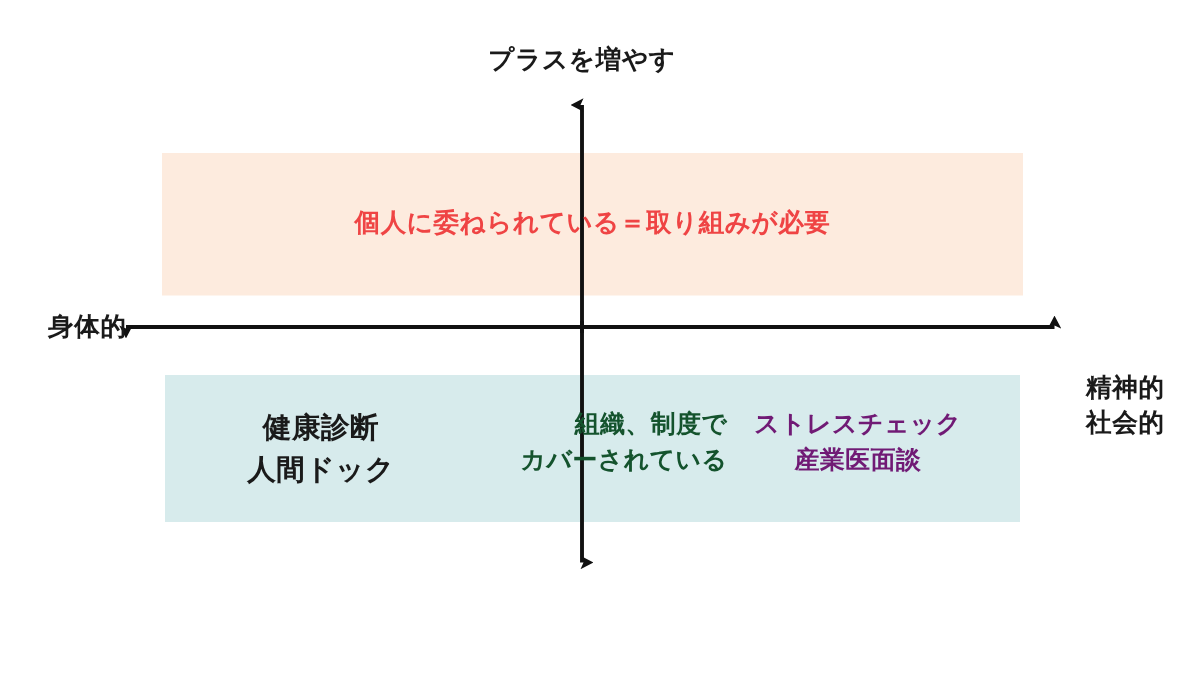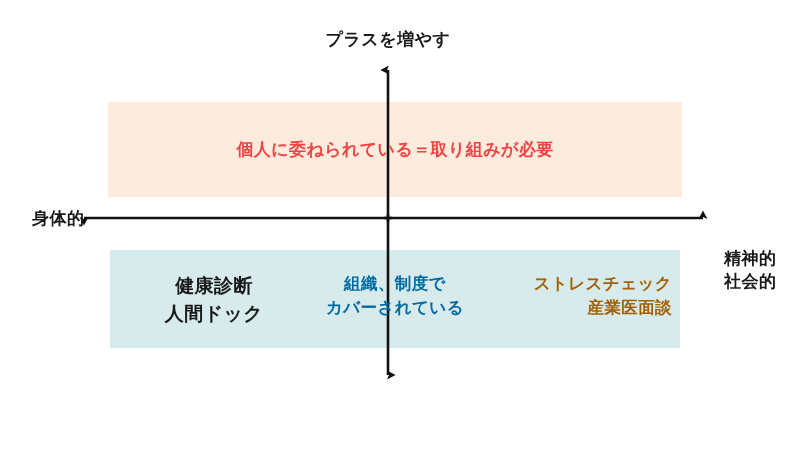--- a/index.html
+++ b/index.html
@@ -114,30 +114,30 @@
     font-size: 19px;
     letter-spacing: 0.4px;
     color: #1a1a1a;
   }
   #text-lower-center {
     left: 305px;
     top: 272px;
     width: 180px;
     font-size: 16.5px;
     letter-spacing: 0.4px;
-    color: #0369a1;
+    color: #14532d;
+    text-align: right;
   }
   #text-lower-right {
     left: 472px;
     top: 272px;
     width: 200px;
     font-size: 16.5px;
     letter-spacing: 0.4px;
-    color: #a16207;
-    text-align: right;
+    color: #701a75;
   }
 </style>
 </head>
 <body>
 
 <div id="canvas">
 
   <div class="band" id="band-upper"></div>
 
   <div class="band" id="band-lower"></div>

